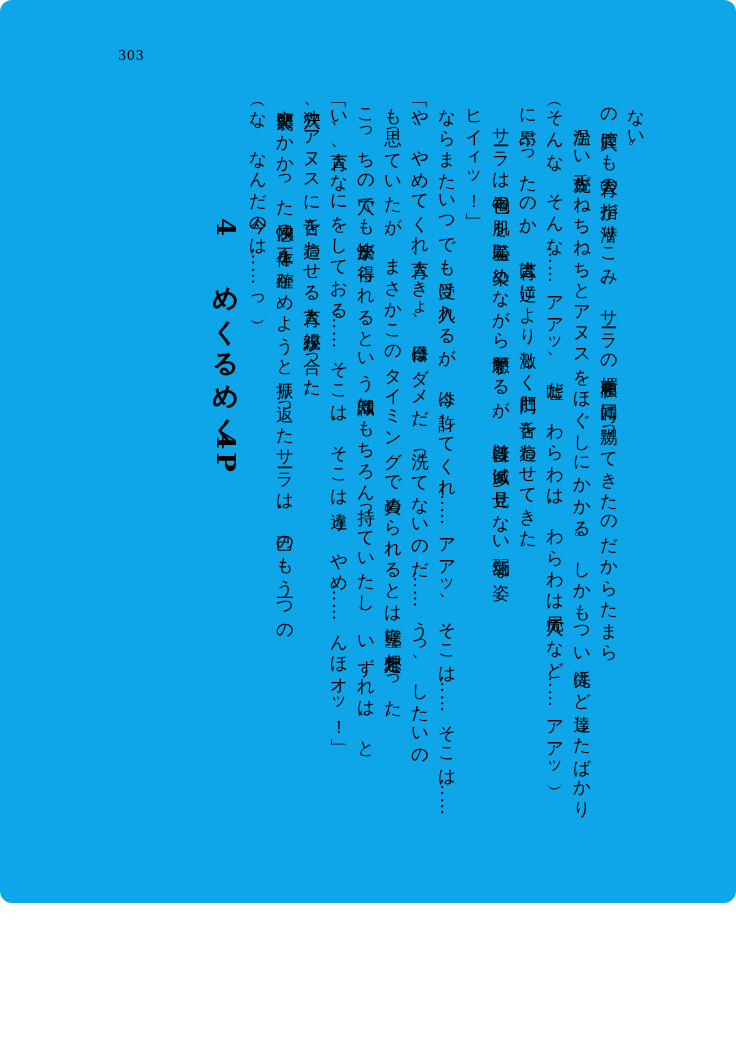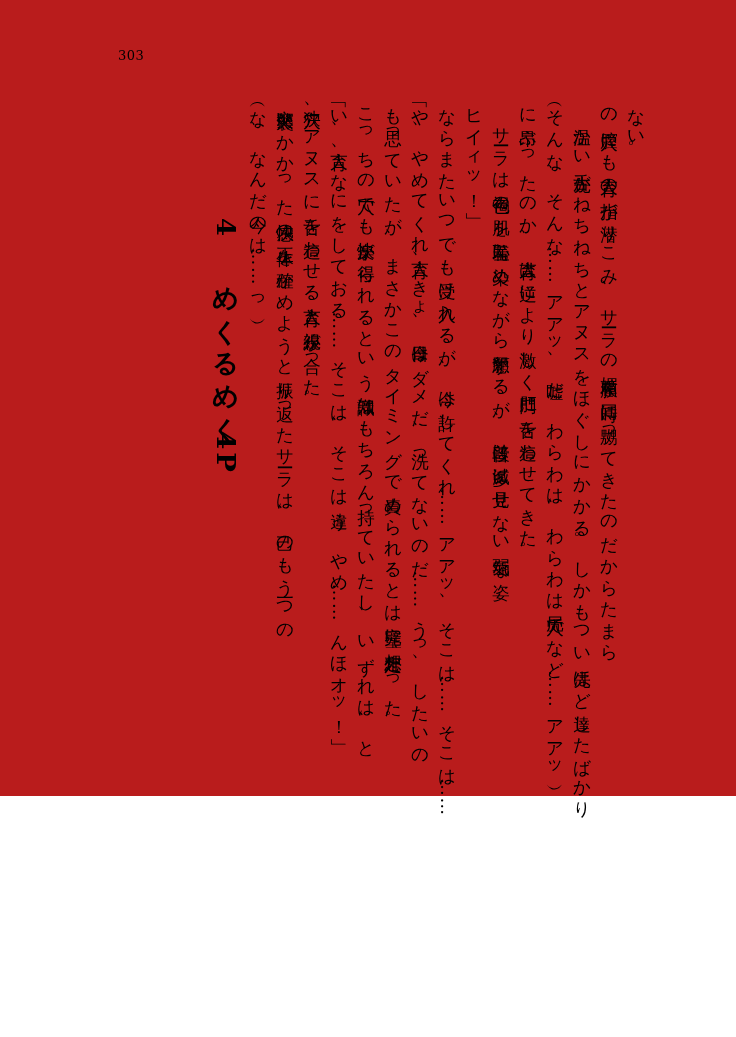--- a/index.html
+++ b/index.html
@@ -14,22 +14,23 @@
     overflow: hidden;
     font-family: "DejaVu Serif", "Liberation Serif", serif;
     color: #000000;
   }
 
   #page {
     position: absolute;
     left: 0;
     top: 0;
     width: 736px;
-    height: 796px;
-    background: #b91c1c;
+    height: 903px;
+    background: #0ea5e9;
+    border-radius: 12px;
   }
 
   
   #page-number {
     position: absolute;
     left: 118px;
     top: 48px;
     font-size: 13px;
     letter-spacing: 0.5px;
     font-family: "DejaVu Serif", "Liberation Serif", serif;

